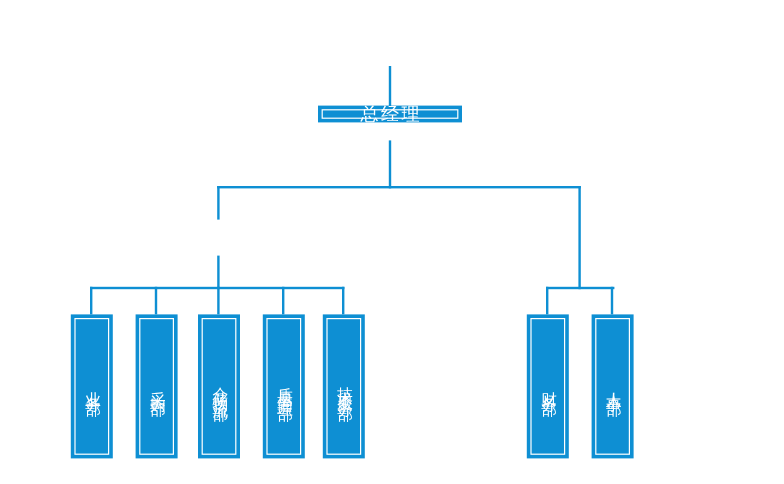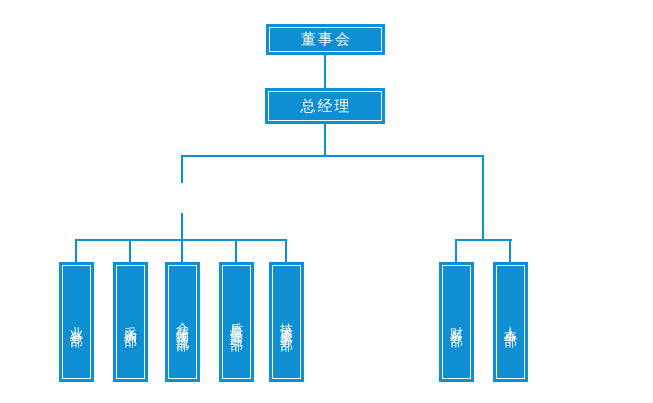--- a/index.html
+++ b/index.html
@@ -66,24 +66,21 @@
   <div class="line v" style="left:75px;  top:239px; height:23px;"></div>
   <div class="line v" style="left:129px; top:239px; height:23px;"></div>
   <div class="line v" style="left:181px; top:239px; height:23px;"></div>
   <div class="line v" style="left:235px; top:239px; height:23px;"></div>
   <div class="line v" style="left:285px; top:239px; height:23px;"></div>
   <div class="line v" style="left:482px; top:155px; height:86px;"></div>
   <div class="line h" style="left:455px; top:239px; width:57px;"></div>
   <div class="line v" style="left:455px; top:239px; height:23px;"></div>
   <div class="line v" style="left:509px; top:239px; height:23px;"></div>
 
-  <div class="node horiz" style="left:266px; top:24px;  width:119px; height:31px;">
-    <span class="label">董事会</span>
-  </div>
-  <div class="node horiz" style="left:265px; top:88px;  width:120px; height:36px;">
+  <div class="node horiz" style="left:265px; top:88px;  width:120px; height:14px;">
     <span class="label">总经理</span>
   </div>
 
   <div class="node vert" style="left:59px;  top:262px; width:35px; height:120px;">
     <span class="label">业务部</span>
   </div>
   <div class="node vert" style="left:113px; top:262px; width:35px; height:120px;">
     <span class="label">采购部</span>
   </div>
   <div class="node vert" style="left:165px; top:262px; width:35px; height:120px;">

